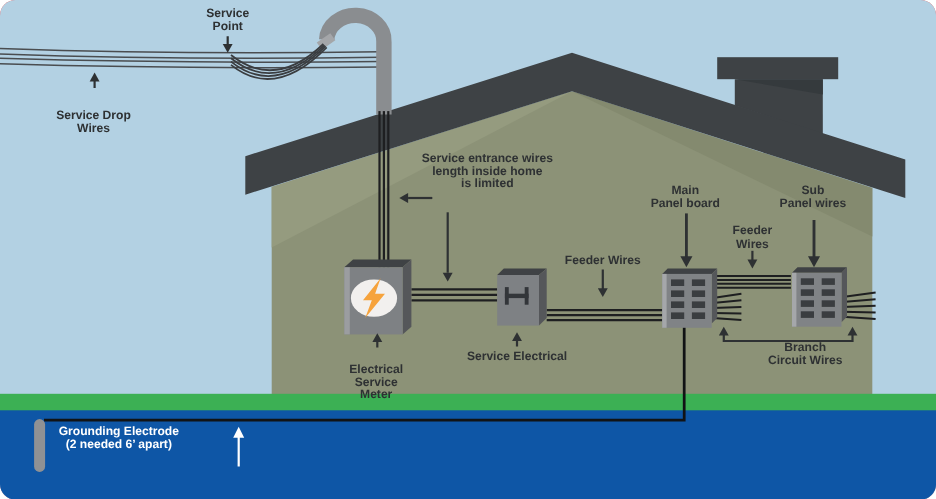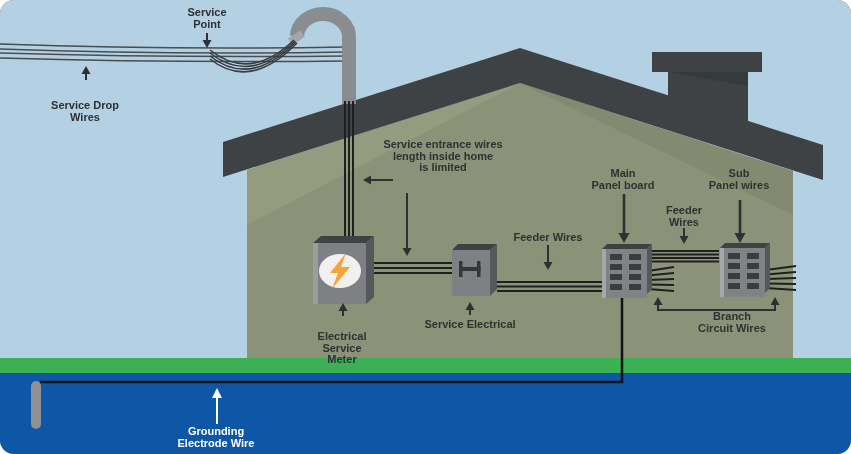--- a/index.html
+++ b/index.html
@@ -233,17 +233,17 @@
 
   <div class="label" style="left:732px;top:311px;">Branch
 Circuit Wires</div>
 
   <div class="label" style="left:342px;top:319px;margin-top:12px;">Electrical
 Service
 Meter</div>
 
   <div class="label" style="left:470px;top:319px;">Service Electrical</div>
 
-
-  <div class="label label-white" style="left:216px;top:426px;">Grounding
-Electrode Wire</div>
+  <div class="label label-white" style="left:108px;top:387px;">Grounding Electrode
+(2 needed 6’ apart)</div>
+
 
 </div>
 
 </body></html>

